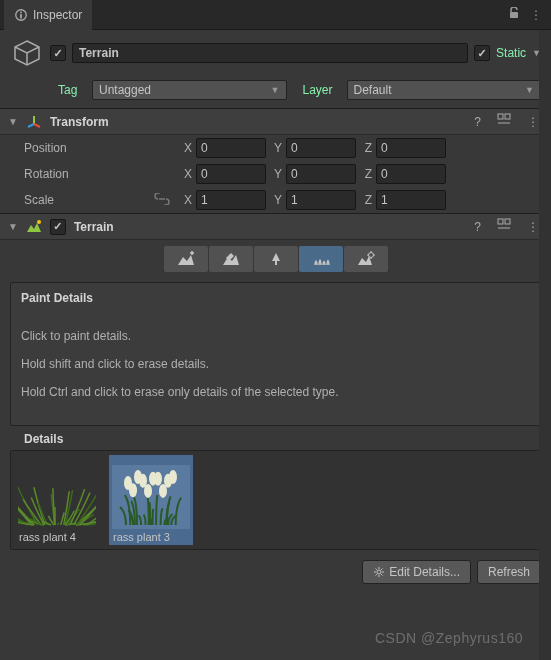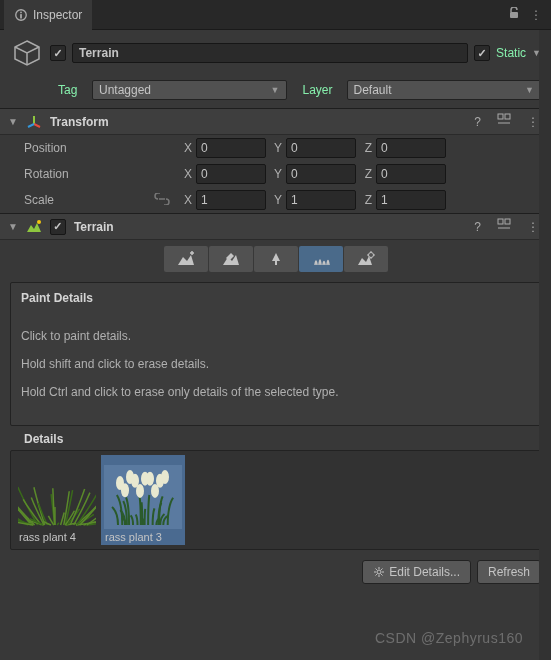--- a/index.html
+++ b/index.html
@@ -29,21 +29,21 @@
 .axis-label { color: #b0b0b0; width: 12px; text-align: right; }
 .num-field { background: #2a2a2a; border: 1px solid #161616; padding: 2px 4px; color: #c4c4c4; width: 70px; height: 20px; border-radius: 2px;}
 .lock-constrain { color: #777; margin-right: 4px; }
 .terrain-tools { display: flex; justify-content: center; padding: 6px; gap: 1px; }
 .tool-btn { width: 44px; height: 26px; background: #515151; display: flex; align-items: center; justify-content: center; cursor: pointer; border-radius: 2px;}
 .tool-btn.active { background: #4a6a8a; }
 .panel { margin: 4px 10px; padding: 8px 10px; border: 1px solid #222; background: #3c3c3c; border-radius: 2px;}
 .panel-title { font-weight: bold; color: #d4d4d4; margin-bottom: 22px; }
 .para { color: #b0b0b0; line-height: 1.5; margin-bottom: 10px; }
 .section-label { font-weight: bold; color: #d4d4d4; margin: 6px 10px 4px 24px; }
-.details-box { margin: 2px 10px; border: 1px solid #222; background: #323232; padding: 4px; display:flex; gap: 2px; border-radius:2px;align-items:center;}
+.details-box { margin: 2px 10px; border: 1px solid #222; background: #323232; padding: 4px; display:flex; gap: 10px; border-radius:2px;align-items:center;}
 .detail-thumb { width: 84px; height: 90px; display: flex; flex-direction: column; align-items: center; justify-content: flex-end; cursor: pointer; }
 .detail-thumb.selected { background: #4a6a90; }
 .thumb-img { width: 80px; height: 68px; display: flex; align-items: flex-end; justify-content: center; }
 .thumb-label { color: #c4c4c4; font-size: 11px; padding: 2px; white-space: nowrap; overflow: hidden; width: 80px; }
 .btn-row { display: flex; justify-content: flex-end; gap: 6px; padding: 8px 10px; }
 .button { background: #585858; border: 1px solid #222; padding: 4px 10px; color: #c4c4c4; cursor: pointer; display: flex; align-items: center; gap: 4px; border-radius: 3px;}
 .watermark { position: absolute; bottom: 14px; right: 28px; color: rgba(210,210,210,0.35); font-size: 14px; pointer-events: none; letter-spacing: 0.5px; }
 .scrollbar-side { position: absolute; right: 0; top: 30px; bottom: 0; width: 12px; background: #323232; }
 </style>
 </head>

